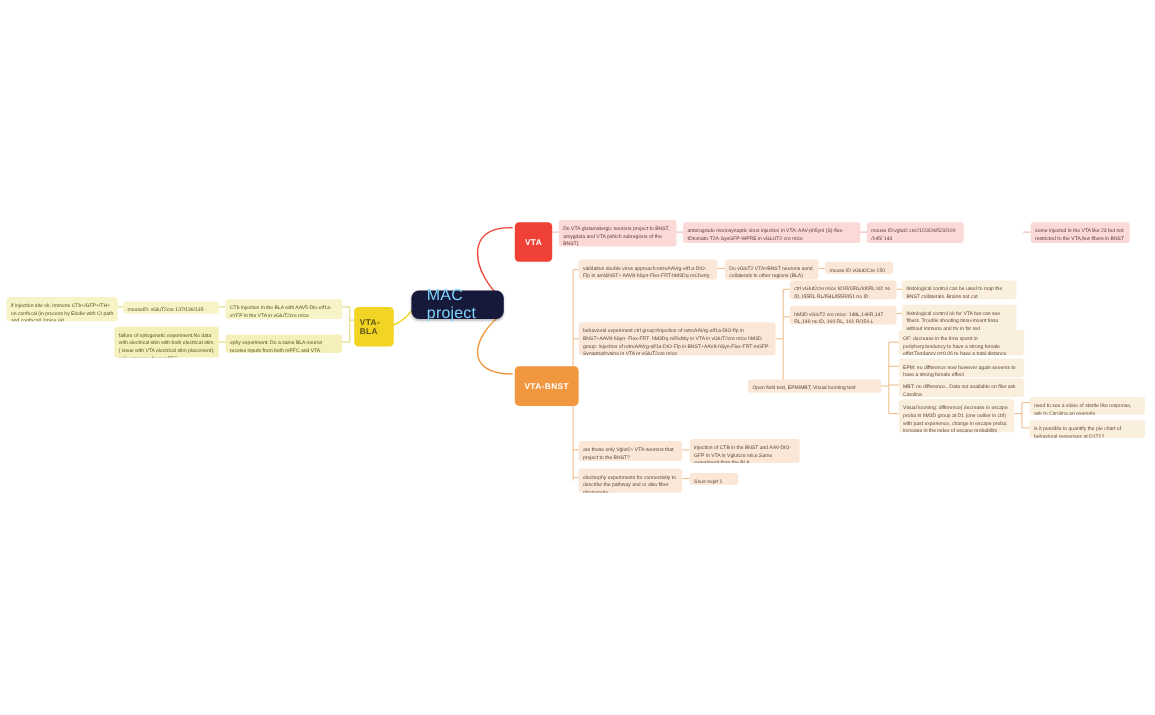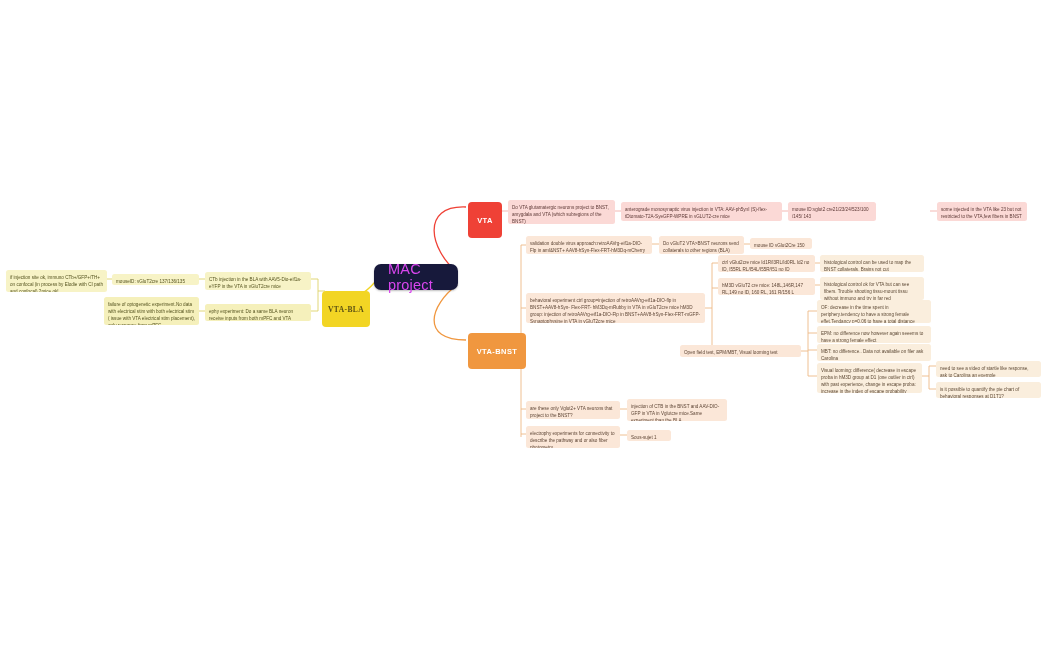--- a/index.html
+++ b/index.html
@@ -29,21 +29,21 @@
     height: 650px;
     pointer-events: none;
   }
   .node {
     position: absolute;
     box-sizing: border-box;
   }
   
   .root {
     background: #17193b;
-    color: #d946ef;
+    color: #7dd3fc;
     border-radius: 7px;
     font-size: 14.5px;
     letter-spacing: .2px;
     display: flex;
     align-items: center;
     justify-content: center;
     padding: 0 14px;
     box-shadow: 0 1px 2px rgba(0,0,0,.25);
   }
   
@@ -144,21 +144,21 @@
   </div>
 
   <div class="node badge red" style="left:468px; top:202px; width:34px; height:14px;">
     <span>VTA</span>
   </div>
 
   <div class="node badge orange" style="left:468px; top:333px; width:58px; height:14px;">
     <span>VTA-BNST</span>
   </div>
 
-  <div class="node badge yellow" style="left:322px; top:291px; width:48px; height:14px;font-family:Liberation Serif, serif;">
+  <div class="node badge yellow" style="left:322px; top:279px; width:36px; height:14px;">
     <span>VTA-BLA</span>
   </div>
 
   <div class="node box pink" style="left:508px; top:200px; width:107px; height:24px;">Do VTA glutamatergic neurons project to BNST, amygdala and VTA (which subregions of the BNST)</div>
 
   <div class="node box pink" style="left:621px; top:202px; width:161px; height:19px;">anterograde monosynaptic virus injection in VTA: AAV-ph5ynI (S)-flex-tDtomato-T2A-SyeGFP-WPRE in vGLUT2-cre mice</div>
 
   <div class="node box pink" style="left:788px; top:202px; width:88px; height:19px;">mouse ID:vglut2 cre21/23/24/523/100 /145/ 143</div>
 
   <div class="node box pink" style="left:937px; top:202px; width:90px; height:19px;">some injected in the VTA like 23 but not restricted to the VTA,few fibers in BNST</div>

